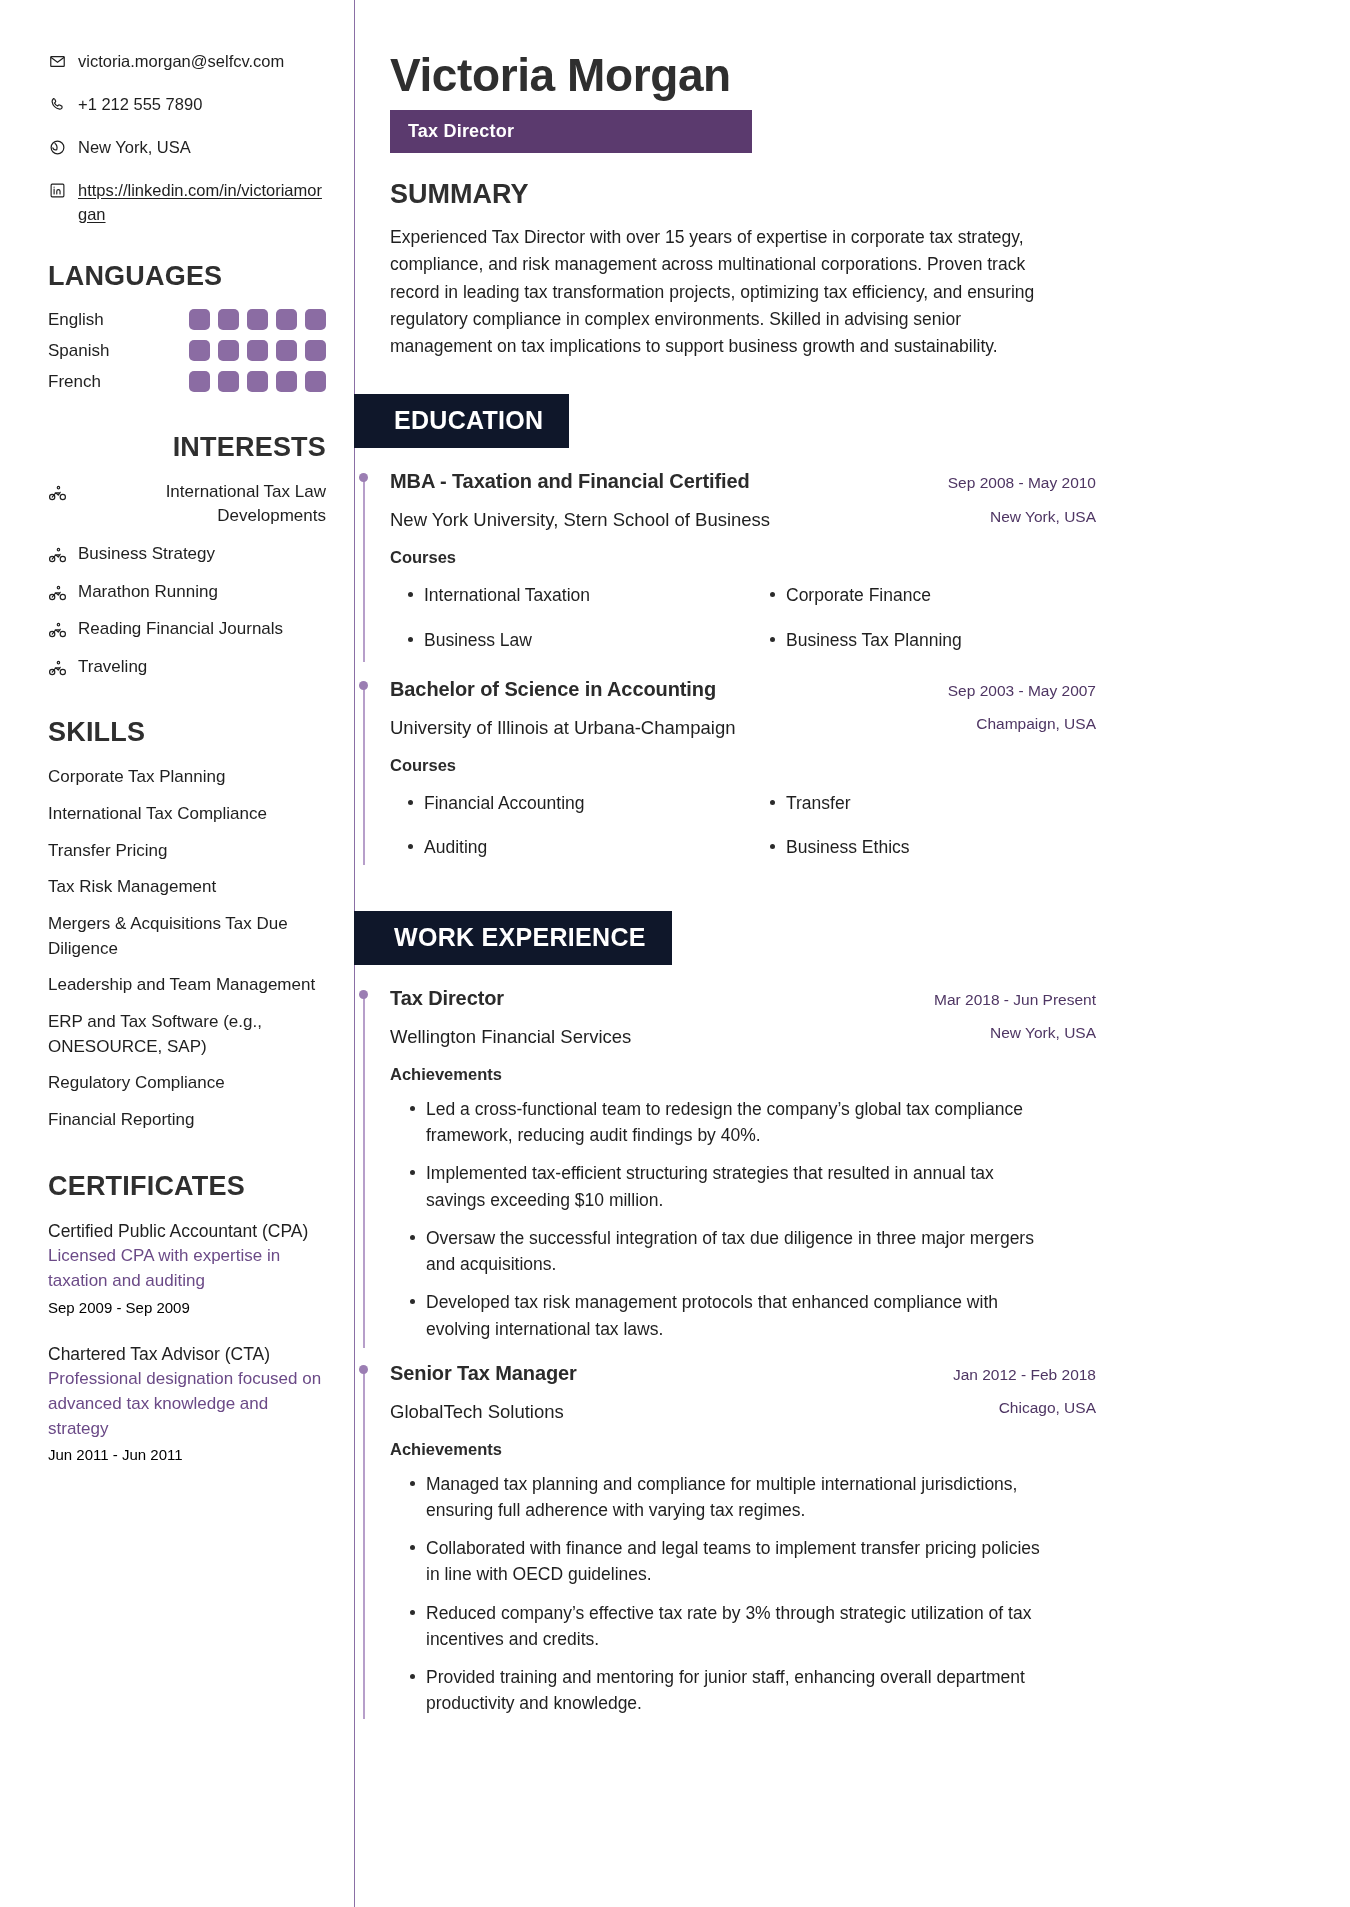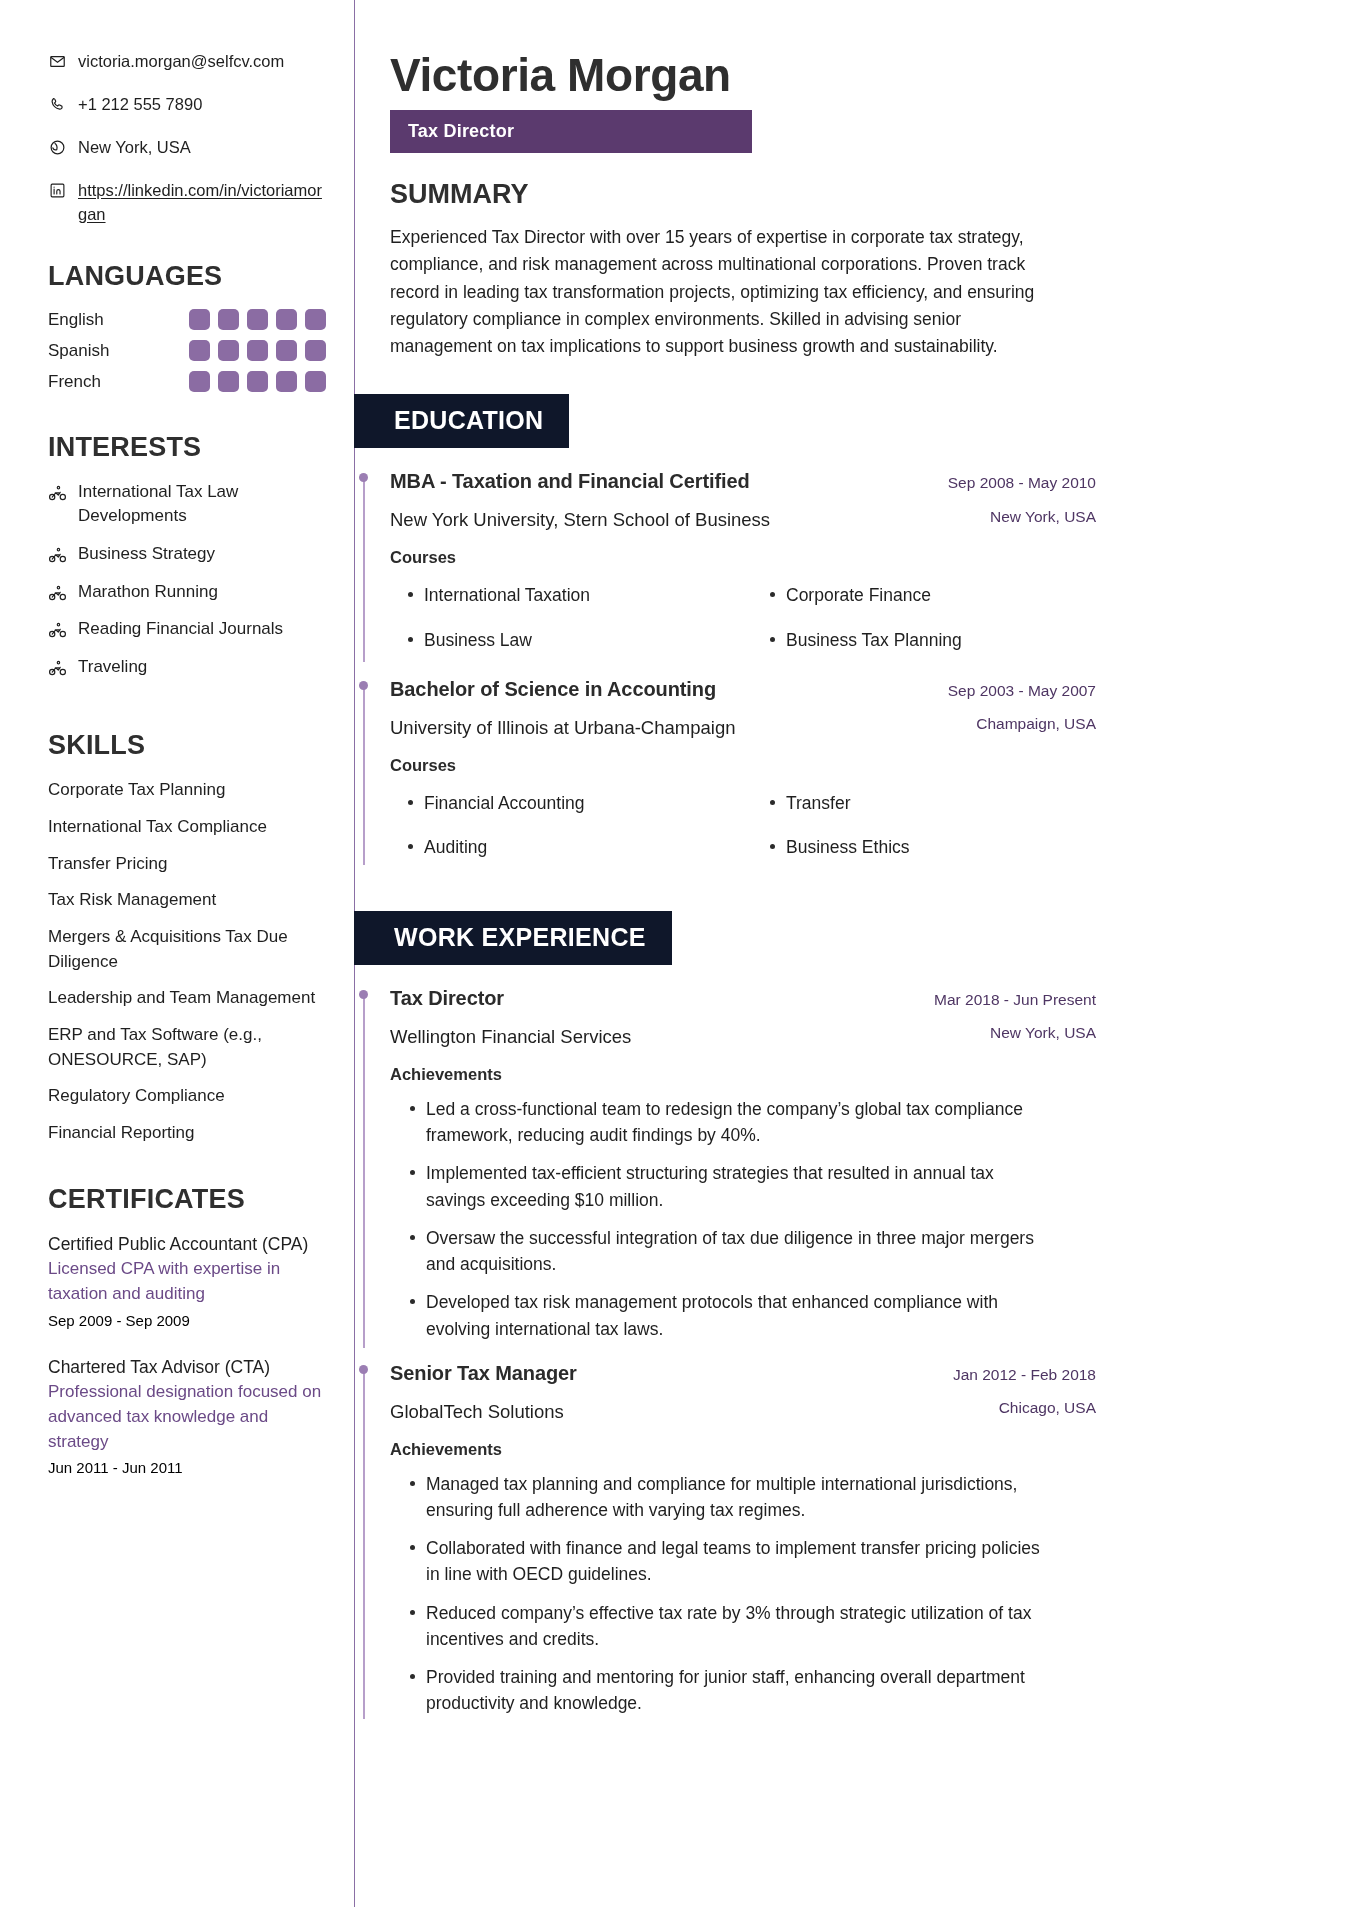--- a/index.html
+++ b/index.html
@@ -69,21 +69,21 @@
   }
   .lang-name { font-size: 17px; color: #1f1f1f; }
   .dots { display: flex; gap: 8px; }
   .dot {
     width: 21px; height: 21px;
     border-radius: 5px;
     background: #8b6ca3;
   }
 
   
-  .interests-block { margin-bottom: 51px; }
+  .interests-block { margin-bottom: 38px; text-align: right; }
   .interest-row {
     display: flex;
     align-items: flex-start;
     gap: 10px;
     margin-bottom: 13px;
     font-size: 17px;
     line-height: 1.45;
     color: #1f1f1f;
   }
   .interest-row .ico {

